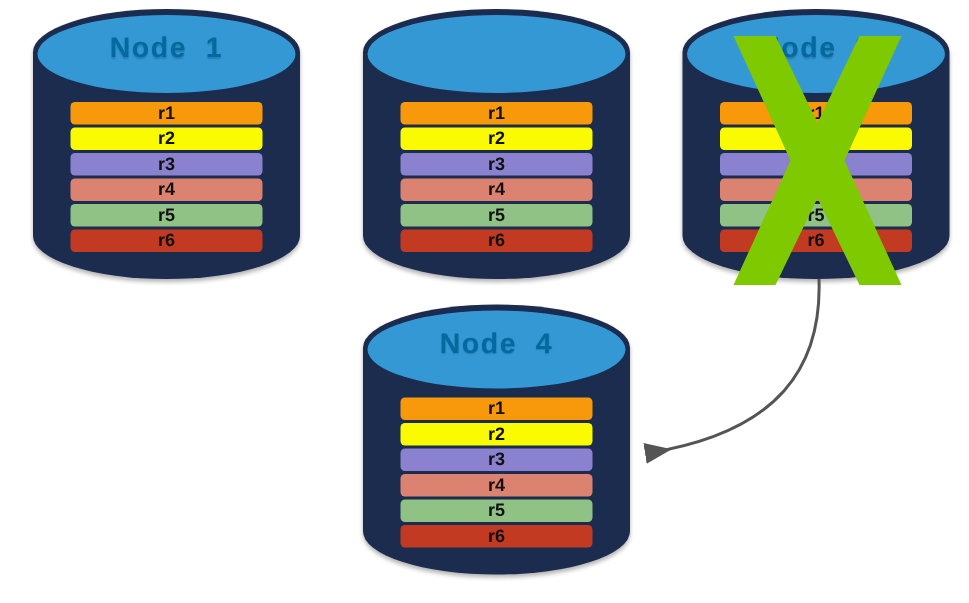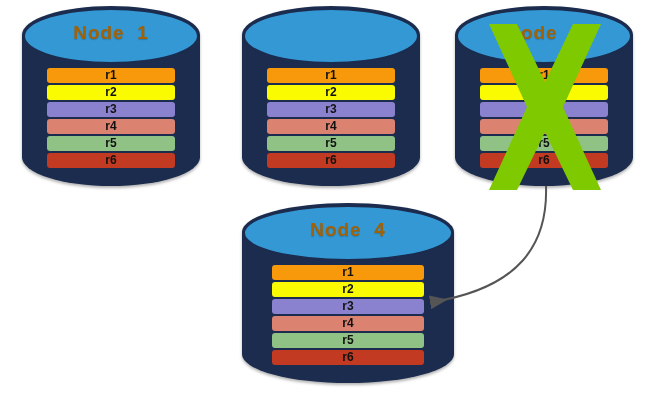--- a/index.html
+++ b/index.html
@@ -47,21 +47,21 @@
     border-radius: 50%;
     border: 2px solid #1b2c4f;
     box-sizing: border-box;
   }
   .node-label {
     position: absolute;
     left: 0;
     top: 16px;
     width: 100%;
     text-align: center;
-    color: #a16207;
+    color: #0369a1;
     font-weight: bold;
     font-size: 19px;
     letter-spacing: 1px;
     white-space: pre;
     z-index: 3;
     text-shadow: 0 1px 1px rgba(0,0,0,0.18);
   }
   .rows {
     position: absolute;
     left: 0;
@@ -189,21 +189,21 @@
       </div>
     </div>
 
     <div class="x-overlay" style="left:28px; top:18px; width:124px; height:166px;">
       <svg width="124" height="166" viewBox="0 0 124 166">
         <polygon points="6,0 34,0 62,58 90,0 118,0 80,83 118,166 90,166 62,108 34,166 6,166 44,83" fill="#7fc900"></polygon>
       </svg>
     </div>
   </div>
 
-  <div class="node" style="left:242px; top:203px; width:212px; height:180px;">
+  <div class="node" style="left:242px; top:203px; width:178px; height:180px;">
     <div class="node-body"></div>
     <div class="node-top"></div>
     <div class="node-label">Node  4</div>
     <div class="rows">
       <div class="row" style="background:#f7990a;">
         <span class="row-label">r1</span>
       </div>
       <div class="row" style="background:#fafa00;">
         <span class="row-label">r2</span>
       </div>

